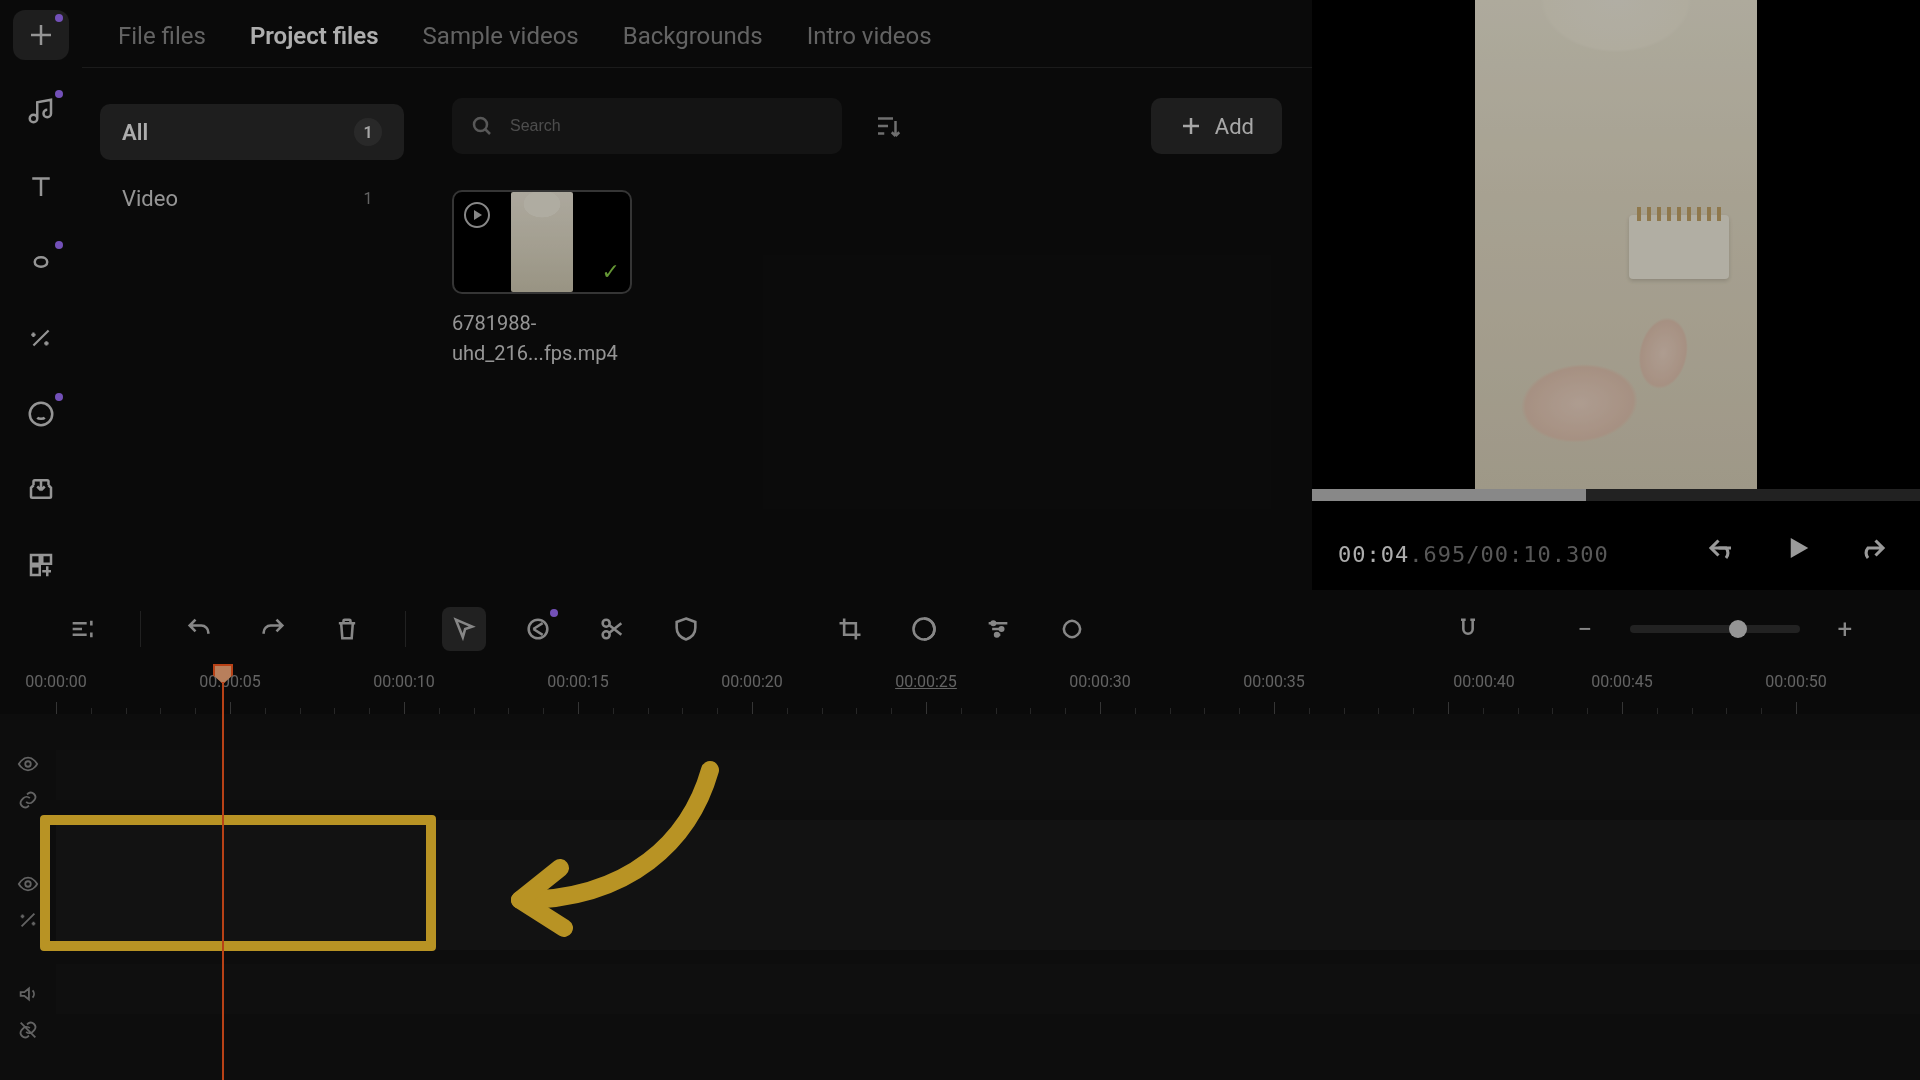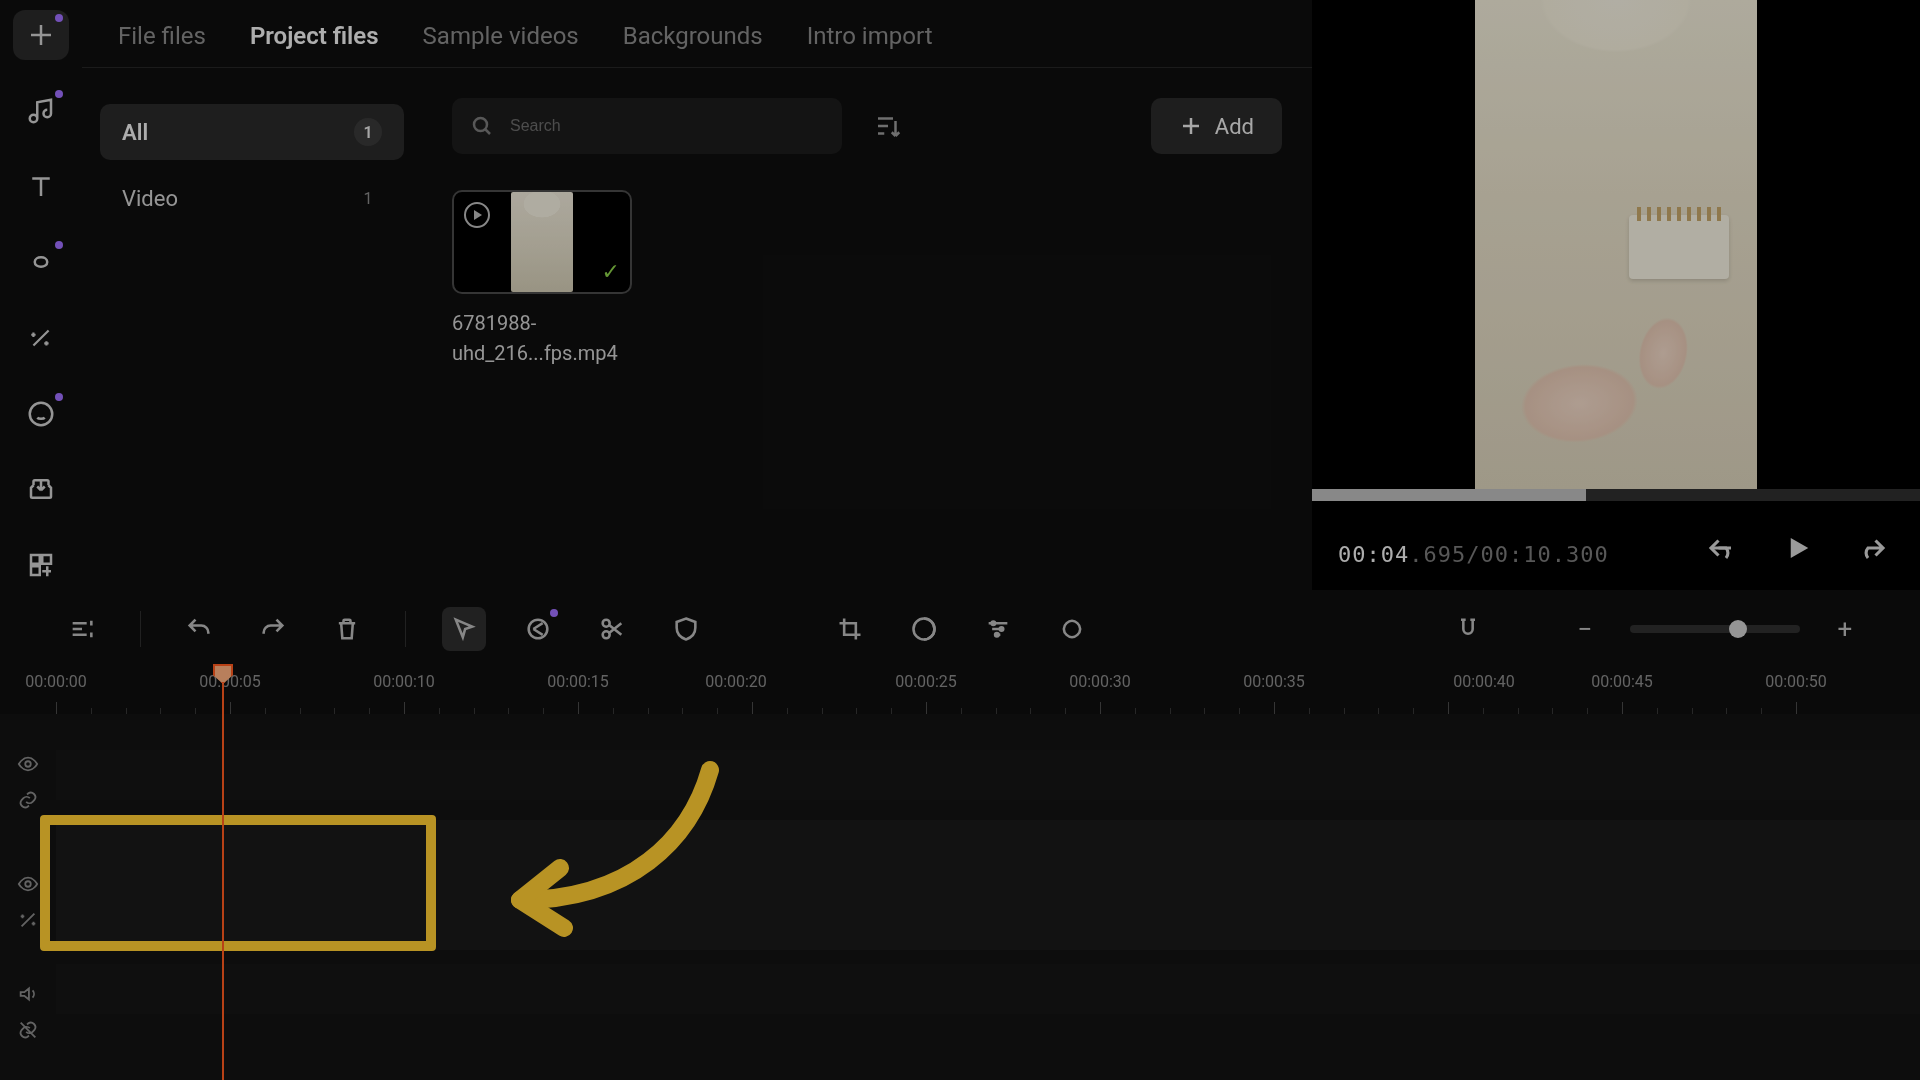--- a/index.html
+++ b/index.html
@@ -206,21 +206,21 @@
         </svg>
     </div>
   </div>
 
   <div class="top-panel">
     <div class="tabs">
       <div class="tab">File files</div>
       <div class="tab active">Project files</div>
       <div class="tab">Sample videos</div>
       <div class="tab">Backgrounds</div>
-      <div class="tab">Intro import</div>
+      <div class="tab">Intro videos</div>
     </div>
 
     <div class="panel-body">
       <div class="panel-sidebar">
         <div class="filter-item active">
           <span>All</span>
           <span class="filter-count">1</span>
         </div>
         <div class="filter-item">
           <span>Video</span>
@@ -406,27 +406,27 @@
         <div class="ruler-tick-minor" style="left: 417.6px;"></div>
         <div class="ruler-tick-minor" style="left: 452.4px;"></div>
         <div class="ruler-tick-minor" style="left: 487.2px;"></div>
         <div class="ruler-tick-major" style="left: 522px;"></div>
         <div class="ruler-label" style="left: 522px;">00:00:15</div>
         <div class="ruler-tick-minor" style="left: 556.8px;"></div>
         <div class="ruler-tick-minor" style="left: 591.6px;"></div>
         <div class="ruler-tick-minor" style="left: 626.4px;"></div>
         <div class="ruler-tick-minor" style="left: 661.2px;"></div>
         <div class="ruler-tick-major" style="left: 696px;"></div>
-        <div class="ruler-label" style="left: 680px; text-align: center;">00:00:20</div>
+        <div class="ruler-label" style="left: 696px; text-align: center;">00:00:20</div>
         <div class="ruler-tick-minor" style="left: 730.8px;"></div>
         <div class="ruler-tick-minor" style="left: 765.6px;"></div>
         <div class="ruler-tick-minor" style="left: 800.4px;"></div>
         <div class="ruler-tick-minor" style="left: 835.2px;"></div>
         <div class="ruler-tick-major" style="left: 870px;"></div>
-        <div class="ruler-label" style="left: 870px;">00:00:25</div>
+        <div class="ruler-label" style="left: 870px; text-decoration: underline;">00:00:25</div>
         <div class="ruler-tick-minor" style="left: 904.8px;"></div>
         <div class="ruler-tick-minor" style="left: 939.6px;"></div>
         <div class="ruler-tick-minor" style="left: 974.4px;"></div>
         <div class="ruler-tick-minor" style="left: 1009.2px;"></div>
         <div class="ruler-tick-major" style="left: 1044px;"></div>
         <div class="ruler-label" style="left: 1044px;">00:00:30</div>
         <div class="ruler-tick-minor" style="left: 1078.8px;"></div>
         <div class="ruler-tick-minor" style="left: 1113.6px;"></div>
         <div class="ruler-tick-minor" style="left: 1148.4px;"></div>
         <div class="ruler-tick-minor" style="left: 1183.2px;"></div>

